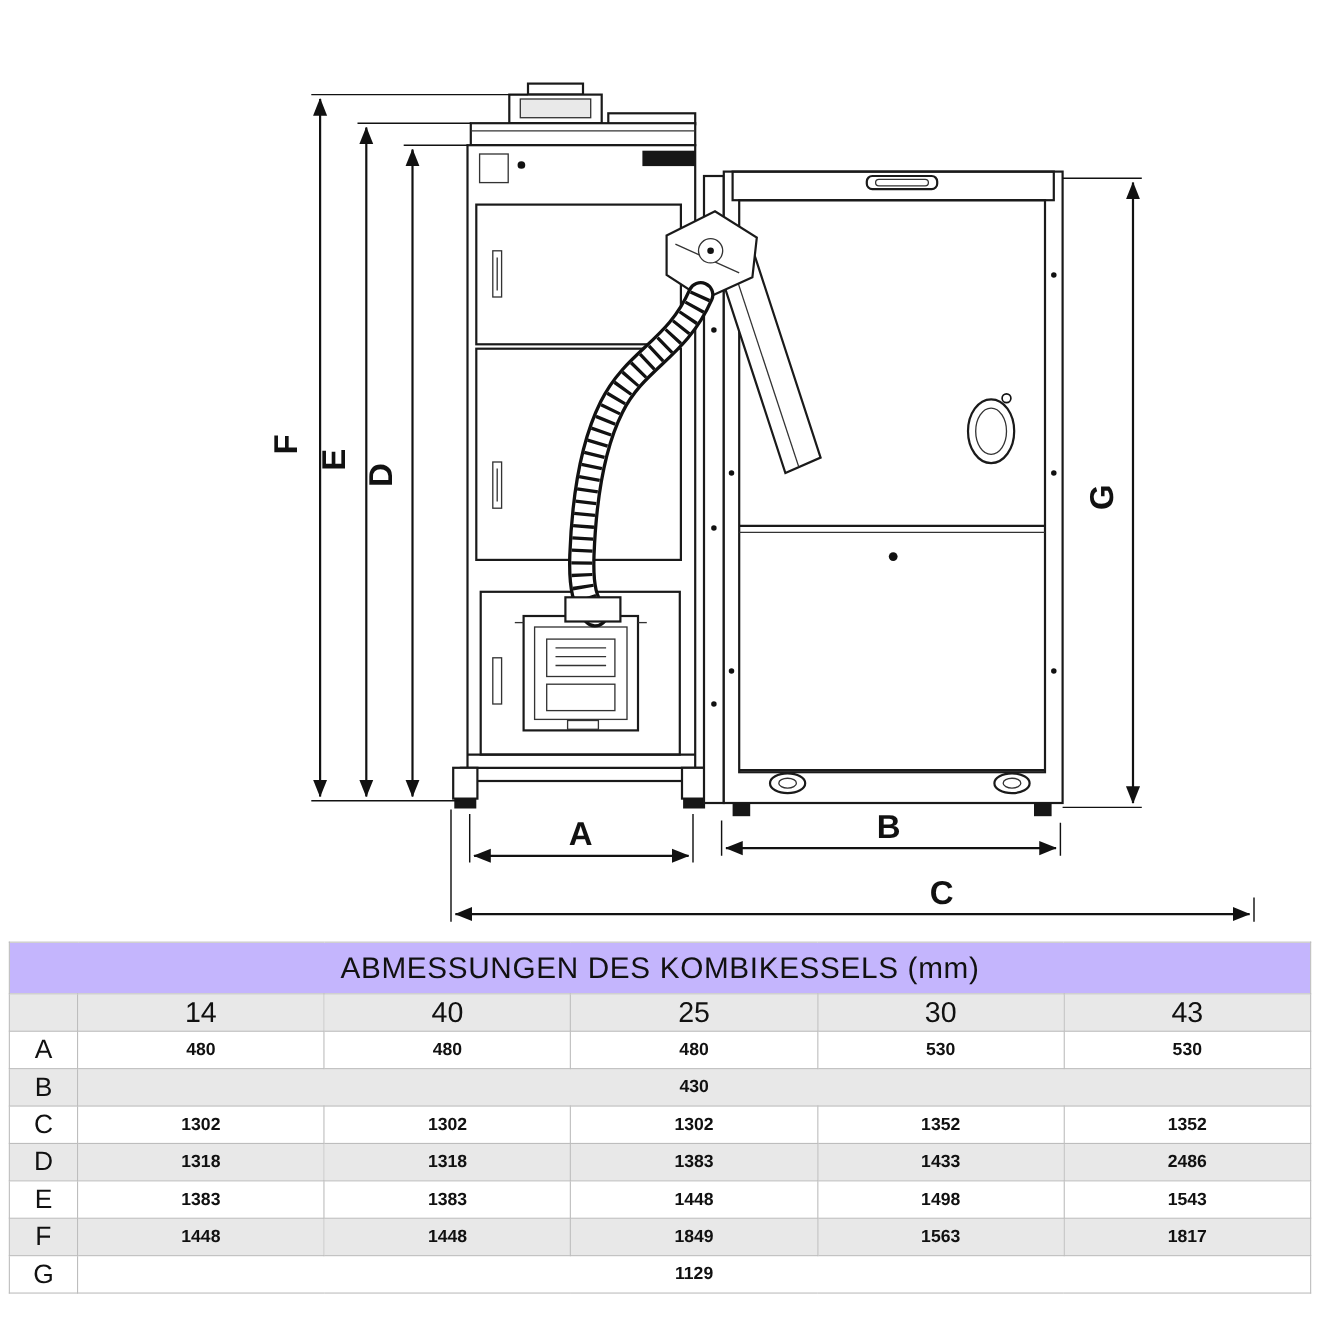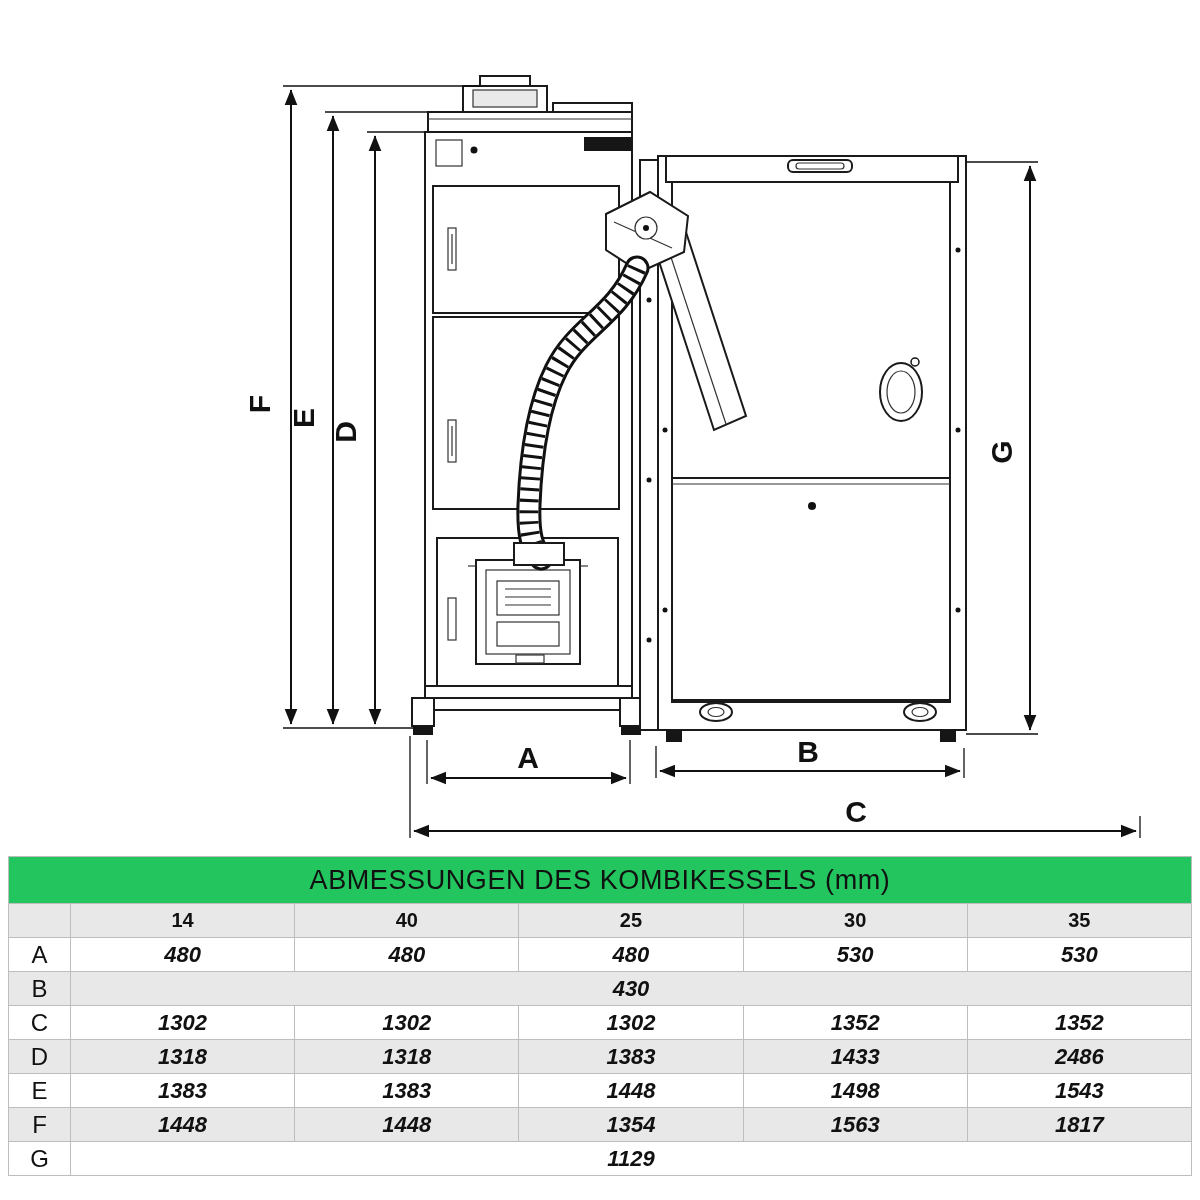--- a/index.html
+++ b/index.html
@@ -30,24 +30,24 @@
   }
   col.c0 { width:62px; }
   .dims th, .dims td {
     border:1px solid #bdbdbd;
     text-align:center;
     vertical-align:middle;
     height:34px;
     overflow:hidden;
     white-space:nowrap;
   }
-  th.title { font-size:27px; font-weight:400; letter-spacing:0.6px; height:47px; background:#22c55e; }
+  th.title { font-size:27px; font-weight:400; letter-spacing:0.6px; height:47px; background:#c4b5fd; }
   tr.shade { background:#e8e8e8; }
-  .dims th.num  { font-size:20px; font-weight:700; }
-  .dims td.val  { font-size:22px; font-weight:700;font-style:italic; }
+  .dims th.num  { font-size:26px; font-weight:400; }
+  .dims td.val  { font-size:16px; font-weight:700; }
   .dims td.lbl, .dims th.lbl { font-size:24px; font-weight:400; }
   tbody tr:nth-child(even) { background:#e8e8e8; } 
 </style>
 </head>
 <body>
 
 <div class="drawing-wrap">
 <svg viewBox="0 0 1200 852" width="1200" height="852">
   <defs>
     <marker id="arr" viewBox="0 0 10 10" refX="9.5" refY="5" markerWidth="8" markerHeight="8" orient="auto-start-reverse" markerUnits="strokeWidth">
@@ -213,21 +213,21 @@
   <thead>
     <tr>
       <th class="title" colspan="6">ABMESSUNGEN DES KOMBIKESSELS (mm)</th>
     </tr>
     <tr class="shade">
       <th class="lbl"></th>
       <th class="num">14</th>
       <th class="num">40</th>
       <th class="num">25</th>
       <th class="num">30</th>
-      <th class="num">35</th>
+      <th class="num">43</th>
     </tr>
   </thead>
   <tbody>
     <tr>
       <td class="lbl">A</td>
       <td class="val">480</td>
       <td class="val">480</td>
       <td class="val">480</td>
       <td class="val">530</td>
       <td class="val">530</td>
@@ -257,21 +257,21 @@
       <td class="val">1383</td>
       <td class="val">1383</td>
       <td class="val">1448</td>
       <td class="val">1498</td>
       <td class="val">1543</td>
     </tr>
     <tr>
       <td class="lbl">F</td>
       <td class="val">1448</td>
       <td class="val">1448</td>
-      <td class="val">1354</td>
+      <td class="val">1849</td>
       <td class="val">1563</td>
       <td class="val">1817</td>
     </tr>
     <tr>
       <td class="lbl">G</td>
       <td class="val" colspan="5">1129</td>
     </tr>
   </tbody>
 </table>
 

